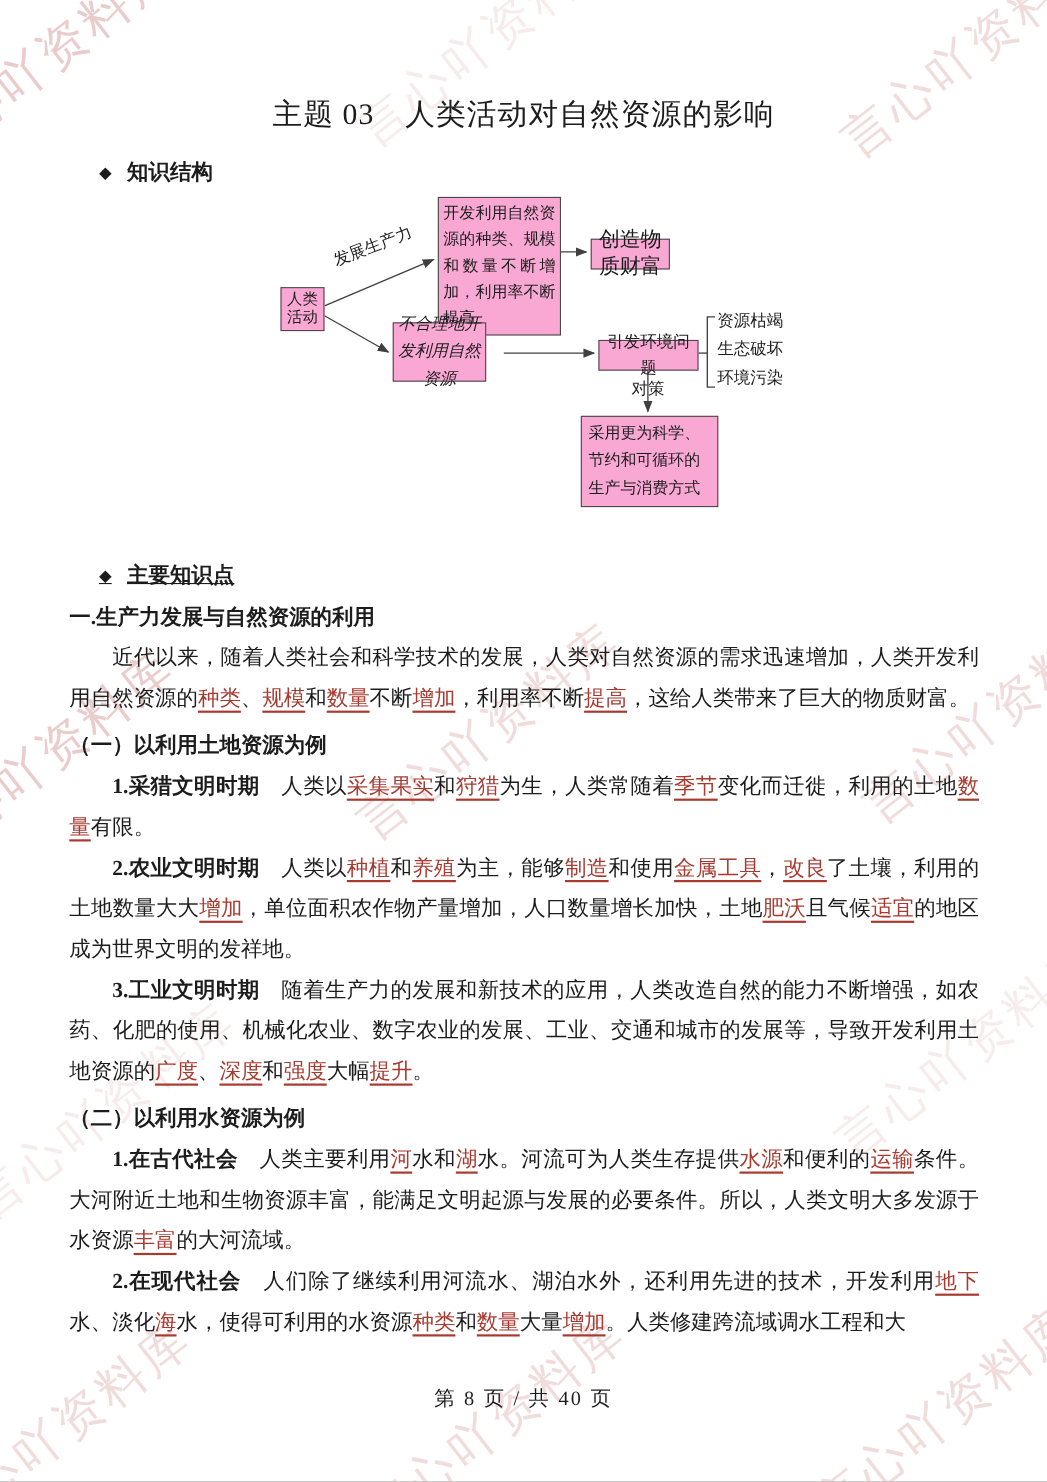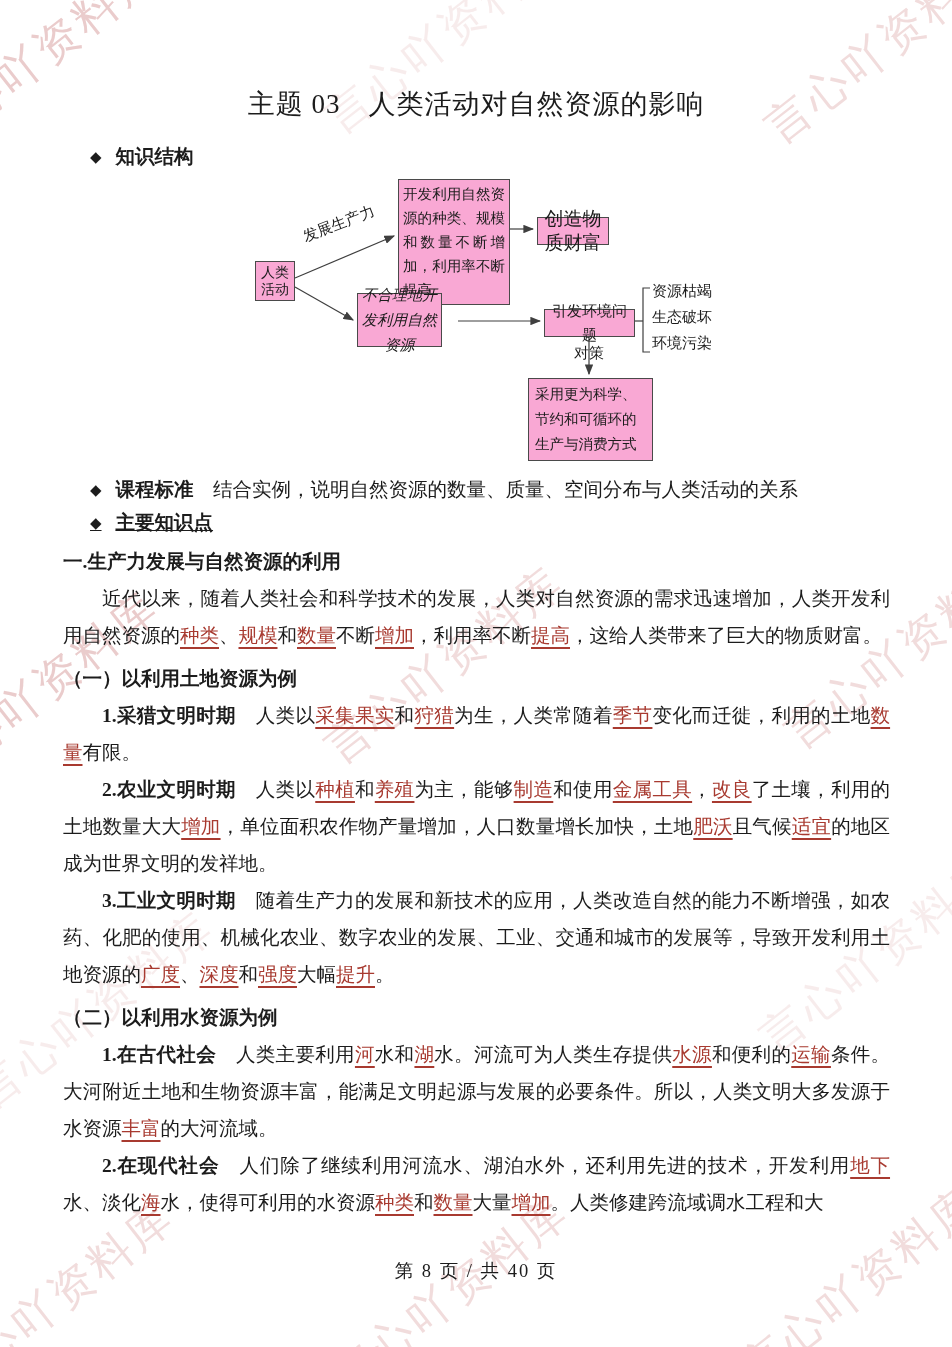--- a/index.html
+++ b/index.html
@@ -132,23 +132,20 @@
     <div class="dnode center n-wealth">创造物质财富</div>
     <div class="dnode center n-unreasonable">不合理地开发利用自然资源</div>
     <div class="dnode center n-problem">引发环境问题</div>
     <span class="conseq c-0">资源枯竭</span>
     <span class="conseq c-1">生态破坏</span>
     <span class="conseq c-2">环境污染</span>
     <div class="dlabel l-countermeasure">对策</div>
     <div class="dnode n-solution">采用更为科学、节约和可循环的生产与消费方式</div>
   </div>
 
-  <div class="bullet-line bl-2">
-    <span class="diamond">◆</span><span class="blabel">课程标准</span><span>　结合实例，说明自然资源的数量、质量、空间分布与人类活动的关系</span>
-  </div>
 
   <div class="bullet-line bl-3">
     <span class="diamond">◆</span><span class="blabel">主要知识点</span>
   </div>
 
   <div class="content">
     <div class="h1">一.生产力发展与自然资源的利用</div>
     <div class="para"><span class="seg-n">近代以来，随着人类社会和科学技术的发展，人类对自然资源的需求迅速增加，人类开发利用自然资源的</span><span class="seg-r">种类</span><span class="seg-n">、</span><span class="seg-r">规模</span><span class="seg-n">和</span><span class="seg-r">数量</span><span class="seg-n">不断</span><span class="seg-r">增加</span><span class="seg-n">，利用率不断</span><span class="seg-r">提高</span><span class="seg-n">，这给人类带来了巨大的物质财富。</span></div>
     <div class="subhead">（一）以利用土地资源为例</div>
     <div class="para"><span class="seg-b">1.采猎文明时期</span><span class="seg-n">　人类以</span><span class="seg-r">采集果实</span><span class="seg-n">和</span><span class="seg-r">狩猎</span><span class="seg-n">为生，人类常随着</span><span class="seg-r">季节</span><span class="seg-n">变化而迁徙，利用的土地</span><span class="seg-r">数量</span><span class="seg-n">有限。</span></div>

